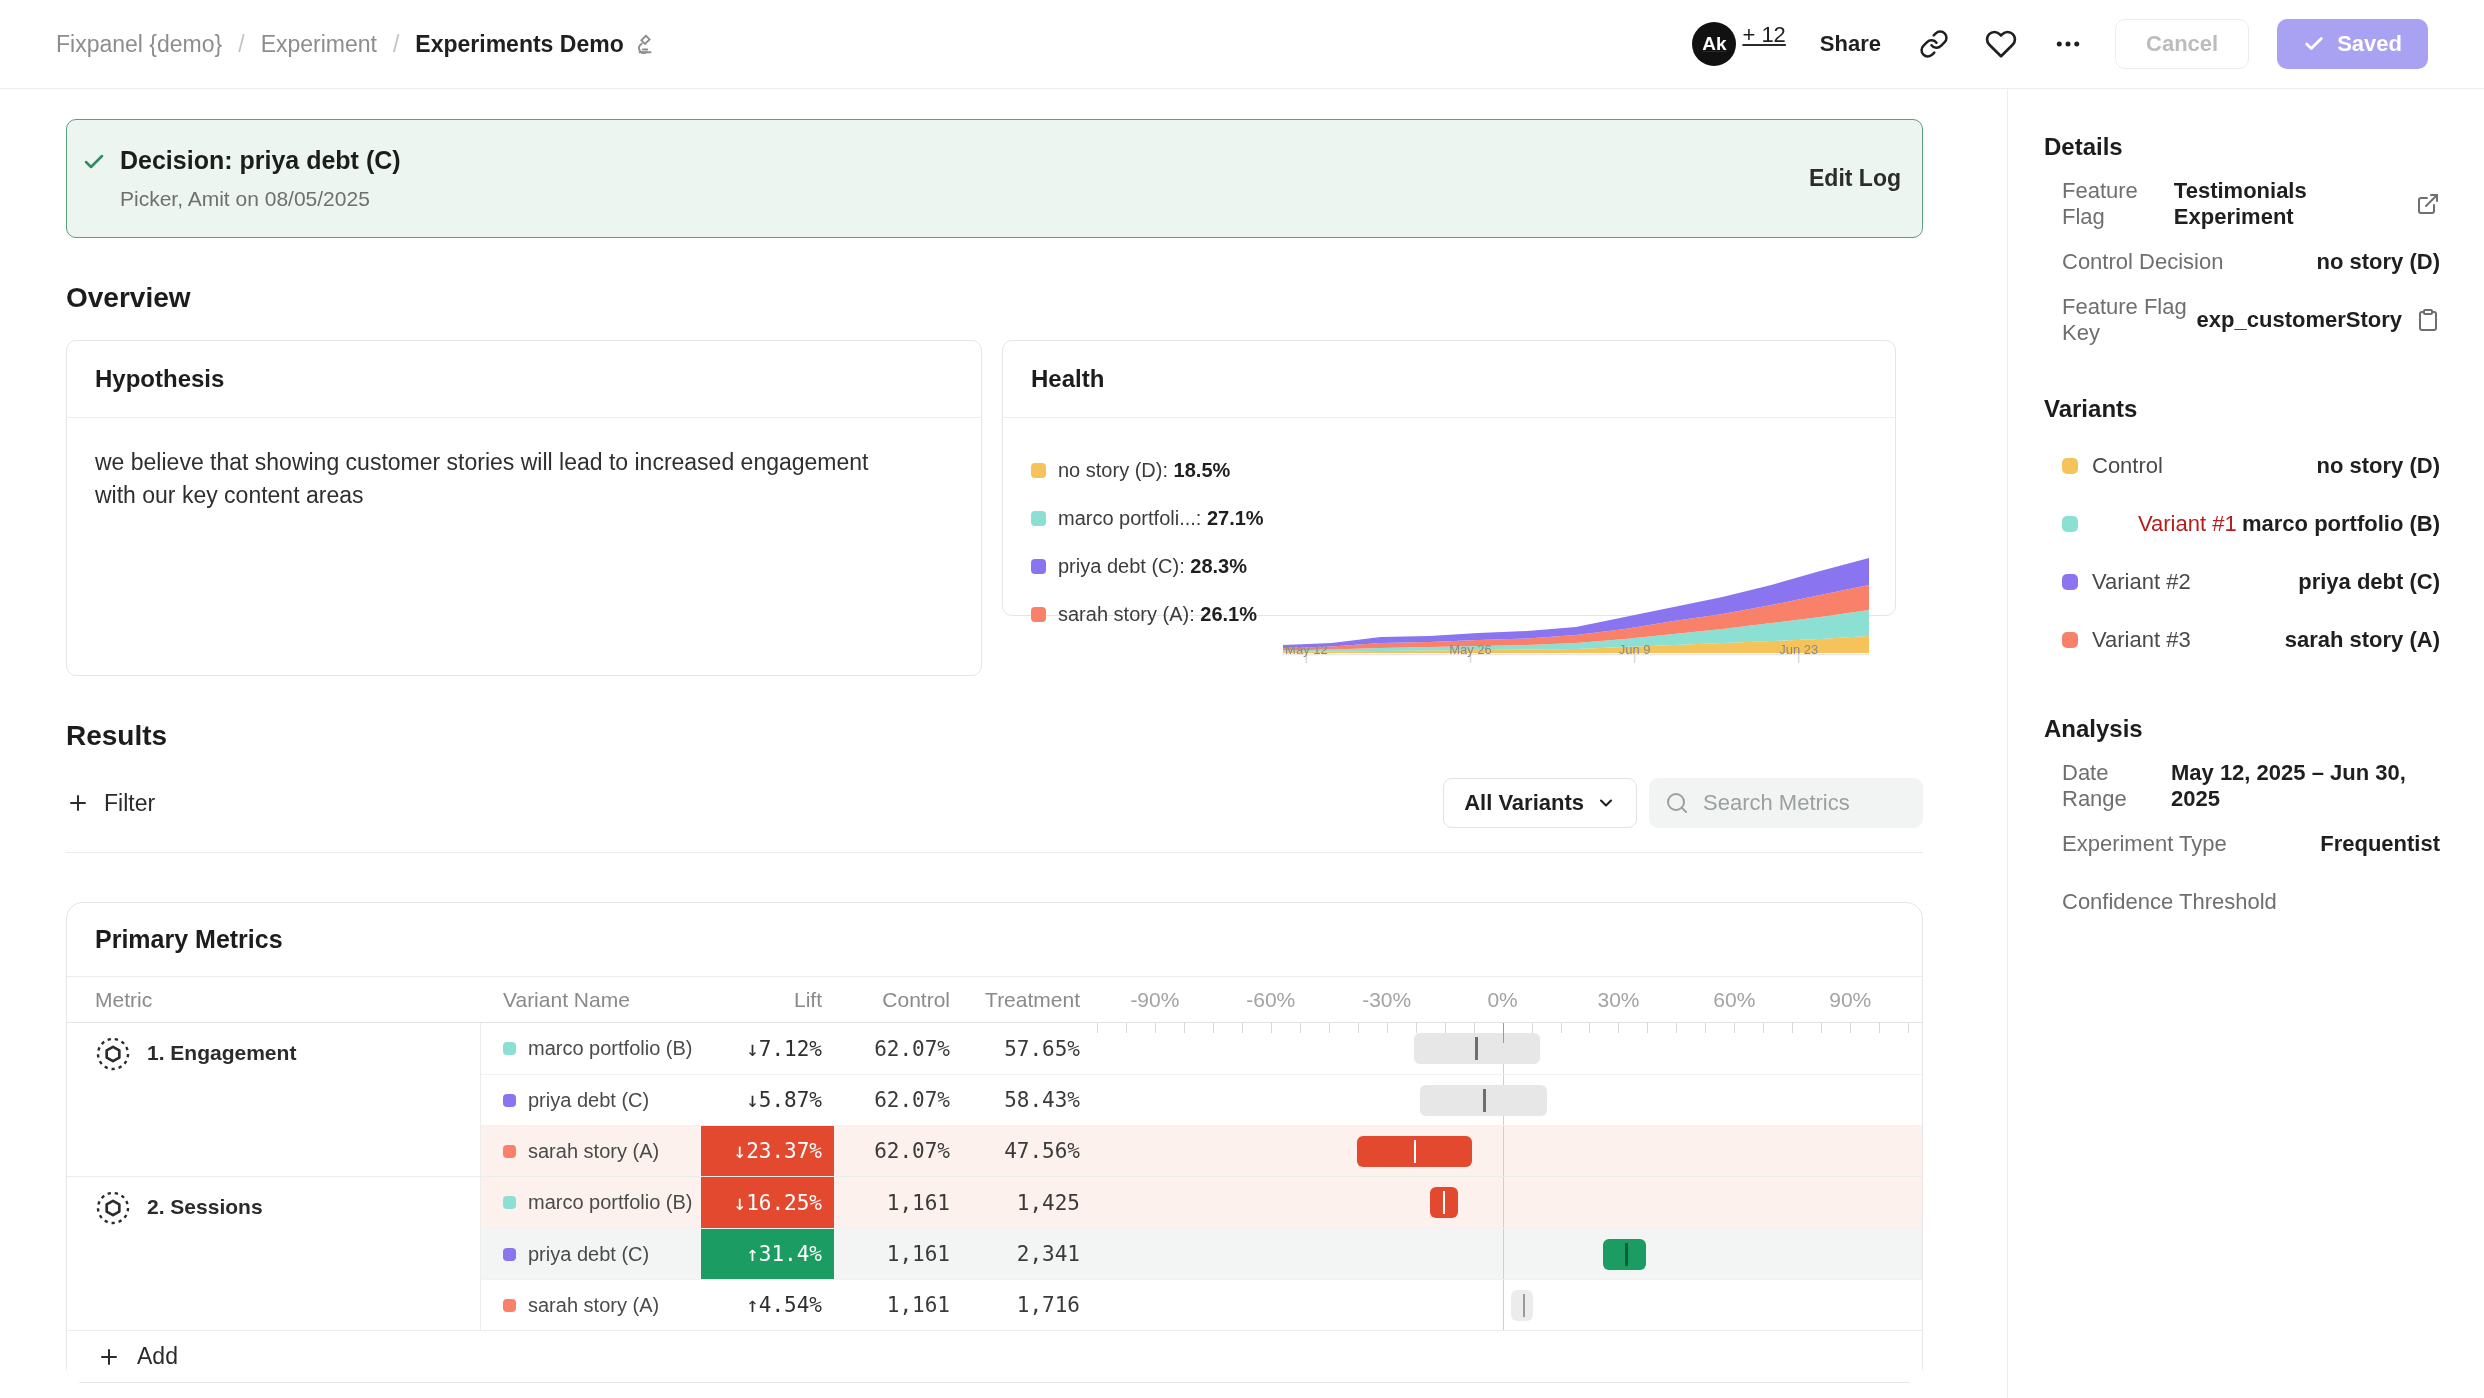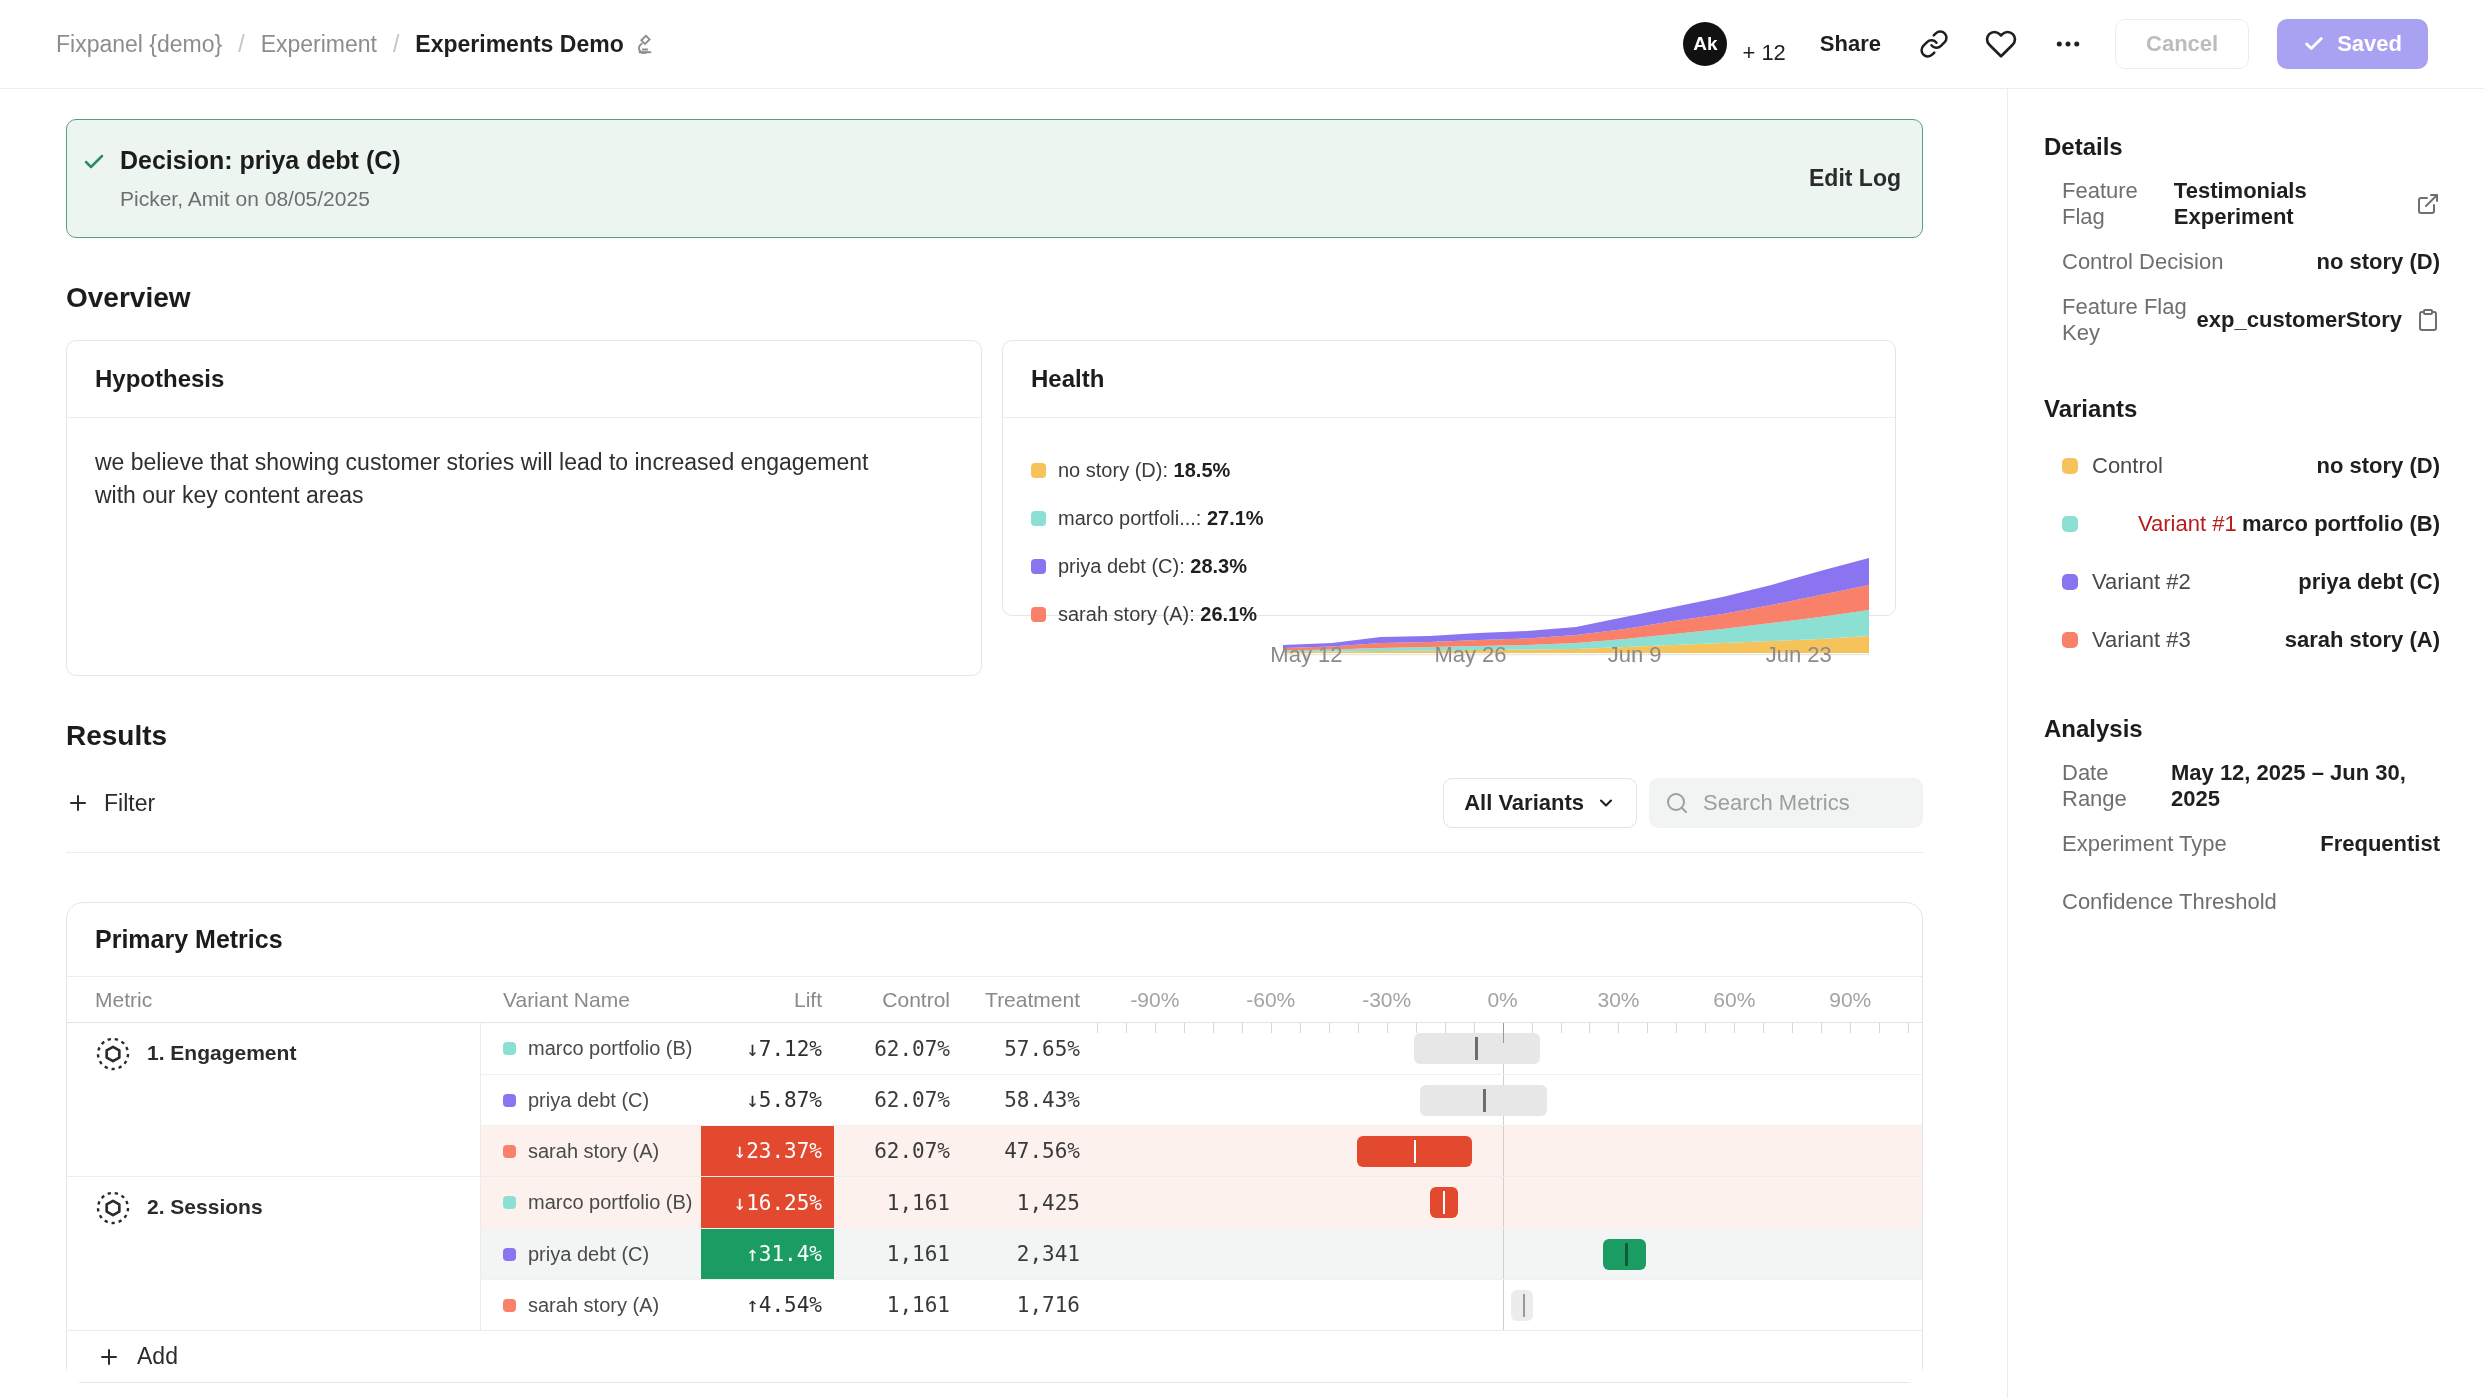--- a/index.html
+++ b/index.html
@@ -12,21 +12,21 @@
   .mono { font-family:"DejaVu Sans Mono", monospace; }
 
   
   .topbar{ height:89px; border-bottom:1px solid #ececec; display:flex; align-items:center;
     justify-content:space-between; padding:0 56px; }
   .breadcrumb{ display:flex; align-items:center; gap:16px; font-size:23px; color:#8d8d8d; }
   .crumb{ cursor:pointer; }
   .crumb.current{ color:#1f1f1f; font-weight:600; display:flex; align-items:center; gap:10px; }
   .crumb-sep{ color:#c4c4c4; }
   .top-actions{ display:flex; align-items:center; gap:28px; }
-  .avatar-group{ display:flex; align-items:flex-end; gap:15px; }
+  .avatar-group{ display:flex; align-items:flex-start; gap:6px;text-decoration:underline; }
   .avatar{ width:44px; height:44px; border-radius:50%; background:#111; color:#fff;
     display:flex; align-items:center; justify-content:center; font-weight:700; font-size:19px; }
   .avatar-count{ font-size:22px; color:#1f1f1f; }
   .txt-btn{ background:none; border:none; font-family:inherit; font-size:22px; font-weight:600; color:#1f1f1f; cursor:pointer; }
   .icon-btn{ background:none; border:none; padding:4px; cursor:pointer; display:flex; align-items:center; color:#1f1f1f; }
   .btn-cancel{ background:#fff; border:1px solid #ececec; color:#bcbcbc; border-radius:10px;
     height:50px; padding:0 30px; font-size:22px; font-weight:600; font-family:inherit; cursor:pointer; }
   .btn-saved{ background:#a9a2f2; border:none; color:#fff; border-radius:10px; height:50px;
     padding:0 26px; font-size:22px; font-weight:600; font-family:inherit; cursor:pointer;
     display:flex; align-items:center; gap:12px; }
@@ -54,21 +54,21 @@
   .card-health{ width:894px; height:276px; }
   .card-head{ padding:24px 28px; font-size:24px; font-weight:700; border-bottom:1px solid #ececec; color:#1c1c1c;}
   .hyp-body{ padding:28px; font-size:23px; line-height:1.45; color:#2f2f2f; max-width:860px; }
   .health-content{ display:flex; padding:14px 26px 10px 28px; height:260px; }
   .health-legend{ width:268px; padding-top:14px; }
   .legend-item{ display:flex; align-items:center; gap:12px; height:48px; font-size:20px; color:#3c3c3c; }
   .legend-swatch{ width:15px; height:15px; border-radius:4px; flex:0 0 auto; }
   .legend-val{ font-weight:700; color:#1f1f1f; }
   .health-chart{ flex:1; position:relative; display:flex; align-items:flex-end; }
   .health-xlabels{ position:absolute; left:0; right:0; bottom:0; height:26px; }
-  .health-xlabels span{ position:absolute; transform:translateX(-50%); font-size:22px; color:#8a8a8a; white-space:nowrap; }
+  .health-xlabels span{ position:absolute; transform:translateX(-50%); font-size:13px; color:#8a8a8a; white-space:nowrap; }
 
   
   .toolbar{ display:flex; align-items:center; margin:22px 0 0; }
   .filter-btn{ display:flex; align-items:center; gap:14px; background:none; border:none;
     font-family:inherit; font-size:23px; color:#2b2b2b; cursor:pointer; padding:0; }
   .toolbar-right{ margin-left:auto; display:flex; align-items:center; gap:12px; }
   .variants-btn{ height:50px; background:#fff; border:1px solid #e3e3e3; border-radius:9px;
     padding:0 20px; font-family:inherit; font-size:22px; font-weight:600; color:#1f1f1f;
     display:flex; align-items:center; gap:12px; cursor:pointer; }
   .search-box{ height:50px; width:274px; background:#f2f3f3; border-radius:9px;

